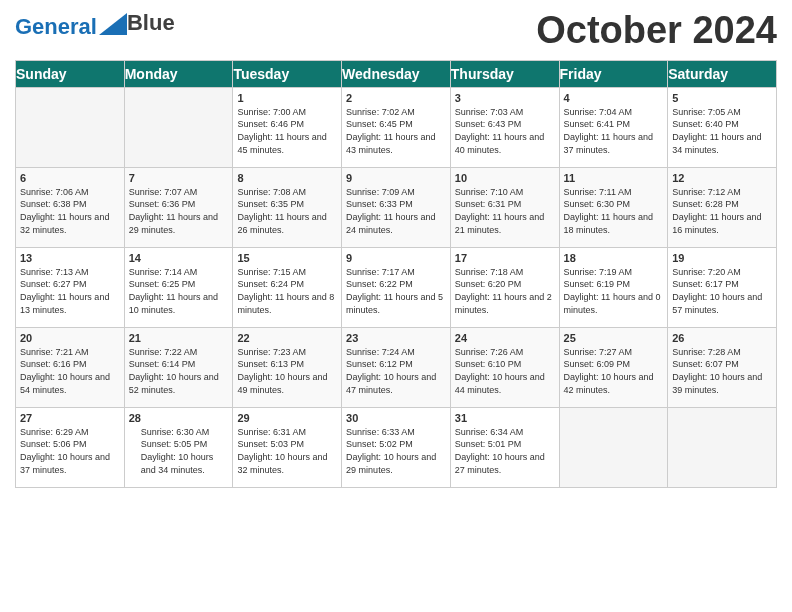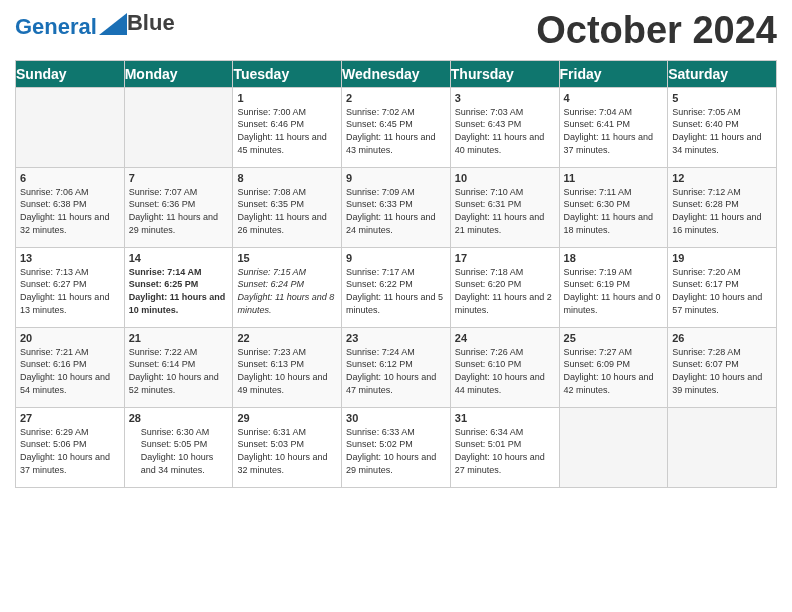--- a/index.html
+++ b/index.html
@@ -191,27 +191,27 @@
       </tr>
       <tr>
         <td>
           <span class="day-num">13</span>
           <div class="cell-text" style="white-space: pre-line;">Sunrise: 7:13 AM
 Sunset: 6:27 PM
 Daylight: 11 hours and 13 minutes.</div>
         </td>
         <td>
           <span class="day-num">14</span>
-          <div class="cell-text" style="white-space: pre-line; font-weight: bold;">Sunrise: 7:14 AM
+          <div class="cell-text" style="white-space: pre-line;">Sunrise: 7:14 AM
 Sunset: 6:25 PM
 Daylight: 11 hours and 10 minutes.</div>
         </td>
         <td>
           <span class="day-num">15</span>
-          <div class="cell-text" style="white-space: pre-line; font-style: italic;">Sunrise: 7:15 AM
+          <div class="cell-text" style="white-space: pre-line;">Sunrise: 7:15 AM
 Sunset: 6:24 PM
 Daylight: 11 hours and 8 minutes.</div>
         </td>
         <td>
           <span class="day-num">9</span>
           <div class="cell-text" style="white-space: pre-line;">Sunrise: 7:17 AM
 Sunset: 6:22 PM
 Daylight: 11 hours and 5 minutes.</div>
         </td>
         <td>

